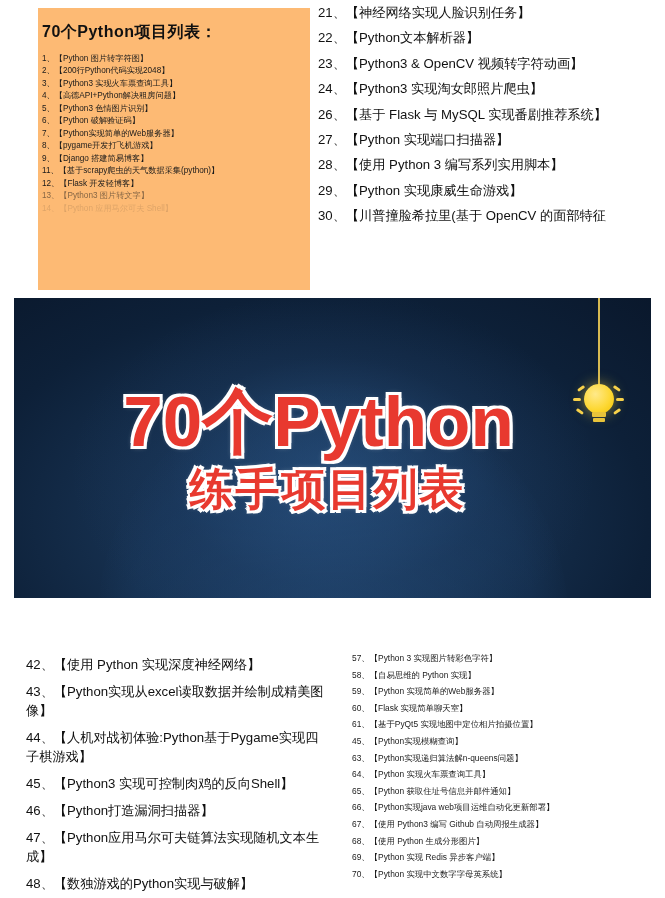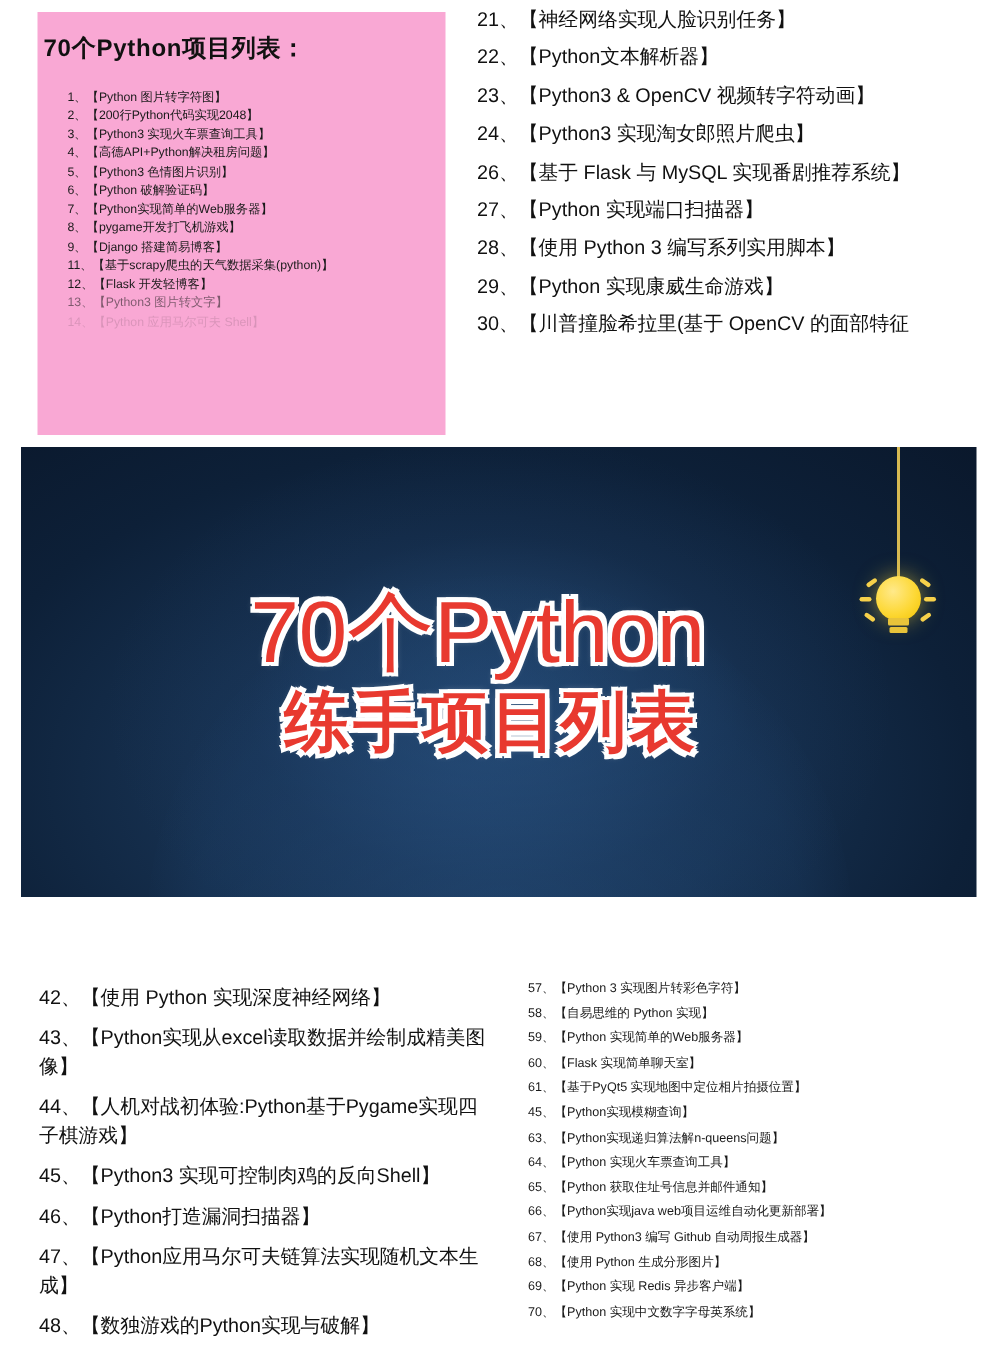--- a/index.html
+++ b/index.html
@@ -21,33 +21,33 @@
   
   .top-section {
     position: absolute;
     left: 0; top: 0;
     width: 665px;
     height: 298px;
     background: #ffffff;
   }
   .top-left {
     position: absolute;
-    left: 25px; top: 8px;
+    left: 38px; top: 8px;
     width: 272px;
     height: 282px;
-    background: #f9a8d4;
+    background: #fdba74;
   }
   .top-left .title {
     font-size: 16px;
     font-weight: bold;
     color: #111;
     letter-spacing: 0.5px;
     margin: 14px 0 10px 4px;
   }
-  .mini-list { margin: 16px; padding: 0; list-style: none; }
+  .mini-list { margin: 0; padding: 0; list-style: none; }
   .mini-list li {
     font-size: 8.2px;
     color: #1a1a1a;
     line-height: 1.52;
     white-space: nowrap;
     padding-left: 4px;
   }
   .fade-row-1 { opacity: .55; }
   .fade-row-3 { opacity: .14; }
 
@@ -142,22 +142,22 @@
   .banner-text {
     position: absolute;
     left: 0; top: 0;
     width: 637px; height: 300px;
     display: flex;
     flex-direction: column;
     justify-content: center;
     align-items: center;
   }
   .banner-line1 {
-    font-size: 58px;
-    font-weight: normal;
+    font-size: 71px;
+    font-weight: bold;
     color: #e8392f;
     letter-spacing: 0px;
     line-height: 1.08;
     text-shadow:
       2px 0 0 #fff, -2px 0 0 #fff, 0 2px 0 #fff, 0 -2px 0 #fff,
       2px 2px 0 #fff, -2px 2px 0 #fff, 2px -2px 0 #fff, -2px -2px 0 #fff,
       3px 3px 0 #fff, -3px 3px 0 #fff, 3px -3px 0 #fff, -3px -3px 0 #fff,
       0 0 6px rgba(255,255,255,0.6);
     margin: 0 28px 4px 0;
   }

